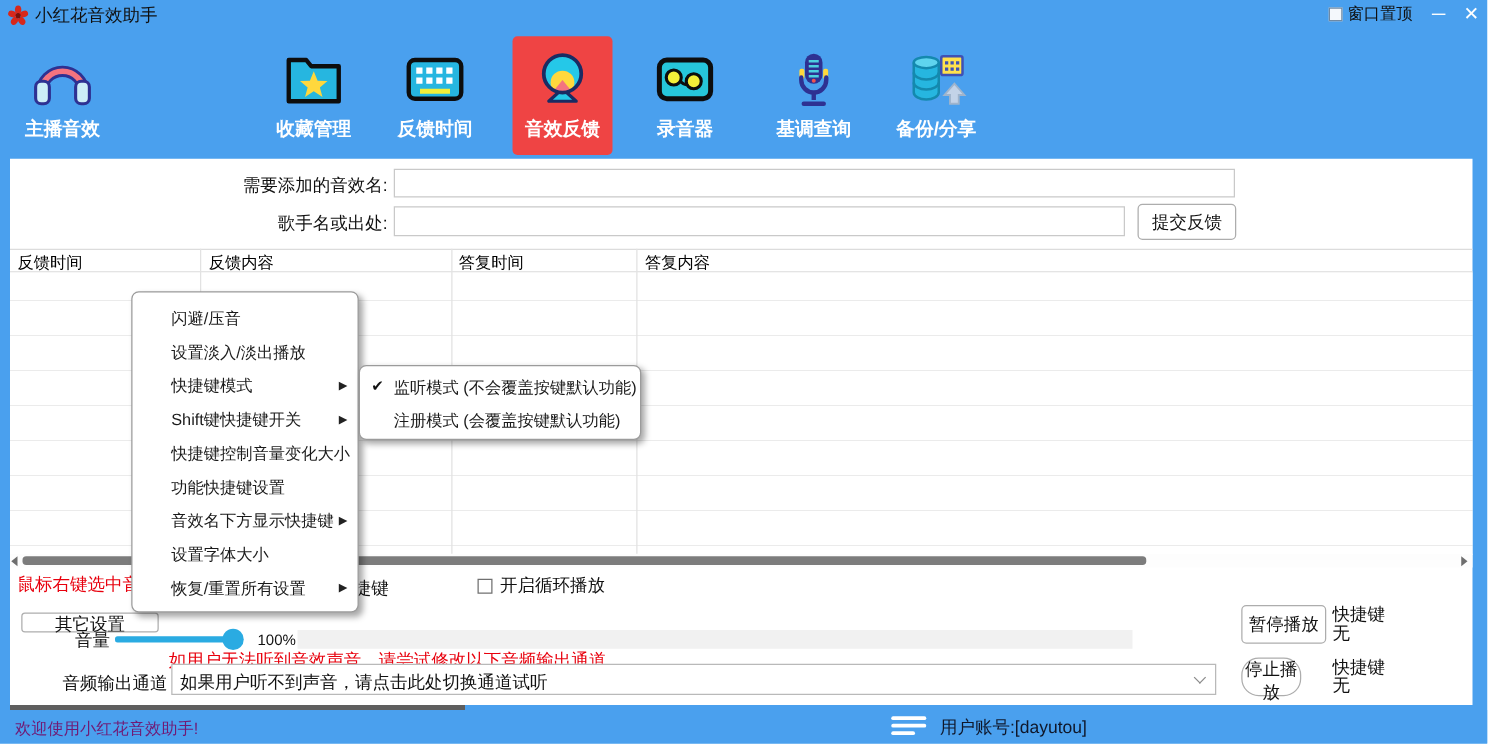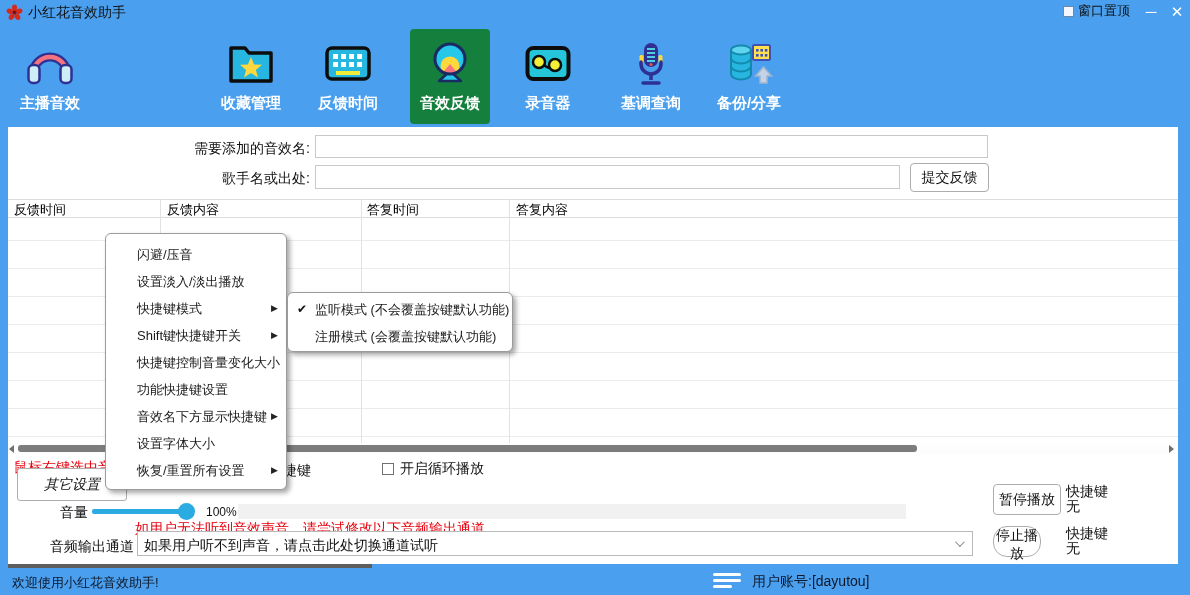--- a/index.html
+++ b/index.html
@@ -13,21 +13,21 @@
   .app-title { position:absolute; left:28px; top:4px; font-size:14px; color:#101010; }
   .pin-ctl { position:absolute; left:1063px; top:2px; height:18px; display:flex; align-items:center; cursor:default; }
   .pin-box { width:11px; height:11px; background:#f4f8fc; border:1px solid #6f89a4; margin-right:4px; }
   .pin-label { font-size:13px; color:#101010; }
   .win-btn { position:absolute; top:1px; width:26px; height:22px; color:#ffffff; font-size:15px; text-align:center; line-height:22px; }
   .btn-min { left:1138px; }
   .btn-close { left:1164px; }
 
   
   .tb-item { position:absolute; top:29px; width:80px; height:95px; display:flex; flex-direction:column; align-items:center; border-radius:4px; }
-  .tb-item.selected { background:#15803d; }
+  .tb-item.selected { background:#ef4444; }
   .tb-icon { width:52px; height:54px; margin-top:7px; display:flex; align-items:center; justify-content:center; }
   .tb-label { margin-top:4px; font-size:15px; font-weight:bold; color:#ffffff; white-space:nowrap; }
 
   
   .content { position:absolute; left:8px; top:127px; width:1170px; height:437px; background:#ffffff; }
 
   .form-label { position:absolute; width:160px; text-align:right; font-size:14px; color:#101010; }
   .lab-name { left:150px; top:140px; }
   .lab-source { left:150px; top:170px; }
   .txt-input { position:absolute; border:1px solid #c9c9c9; background:#fff; font-size:14px; padding:0 5px; outline:none; }
@@ -52,40 +52,40 @@
 
   
   .red-text { position:absolute; color:#e8000d; font-size:14px; white-space:nowrap; }
   .hint1 { left:14px; top:459px; }
   .hint2 { left:135px; top:520px; }
   .frag { position:absolute; left:283px; top:462px; font-size:14px; color:#111; }
   .chk-ctl { position:absolute; display:flex; align-items:center; }
   .loop-ctl { left:336px; top:460px;padding-left:46px; }
   .chk-box { width:12px; height:12px; border:1px solid #707070; background:#fff; margin-right:6px; }
   .chk-label { font-size:14px; color:#111; }
-  .btn-other { position:absolute; left:17px; top:468px; width:110px; height:33px; border-radius:3px;font-style:italic; }
+  .btn-other { position:absolute; left:17px; top:490px; width:110px; height:16px; border-radius:3px; }
   .vol-label { position:absolute; left:48px; top:504px; width:40px; text-align:right; font-size:14px; color:#111; }
   .vol-track { position:absolute; left:92px; top:509px; width:96px; height:5px; background:#2aabe2; border-radius:2px; }
   .vol-handle { position:absolute; left:178px; top:503px; width:17px; height:17px; background:#2aabe2; border-radius:50%; }
   .vol-value { position:absolute; left:206px; top:505px; font-size:12px; color:#111; }
   .vol-bar { position:absolute; left:238px; top:504px; width:668px; height:15px; background:#f1f1f1; }
   .ch-label { position:absolute; left:44px; top:538px; width:90px; text-align:right; font-size:14px; color:#111; }
   .ch-select { position:absolute; left:137px; top:531px; width:836px; height:25px; border:1px solid #b9b9b9; background:#fff; display:flex; align-items:flex-end; padding:0 26px 0 6px; }
   .ch-value { font-size:14px; color:#111; white-space:nowrap; overflow:hidden; }
   .chev { position:absolute; right:10px; top:8px; width:7px; height:7px; border-right:1.5px solid #8a8a8a; border-bottom:1.5px solid #8a8a8a; transform:rotate(45deg) translateY(-2px); }
   .btn-pause { position:absolute; left:993px; top:484px; width:68px; height:31px; }
   .btn-stop { position:absolute; left:993px; top:526px; width:48px; height:31px;border-radius:14px; }
   .hk { position:absolute; left:1066px; font-size:14px; color:#111; line-height:15px; }
   .hk1 { top:484px; } .hk2 { top:526px; }
 
   .dark-strip { position:absolute; left:8px; top:564px; width:364px; height:4px; background:#5e5e5e; }
 
   
   .statusbar { position:absolute; left:0; top:568px; width:1190px; height:27px; background:#4aa0ee; }
-  .status-welcome { position:absolute; left:12px; top:6px; font-size:13px; color:#0f172a; }
+  .status-welcome { position:absolute; left:12px; top:6px; font-size:13px; color:#701a75; }
   .hamburger { position:absolute; left:713px; top:5px; width:30px; height:17px; }
   .hamburger span { display:block; background:#ffffff; height:3px; border-radius:2px; margin-bottom:3px; }
   .hb1 { width:28px; } .hb2 { width:28px; } .hb3 { width:19px; }
   .status-account { position:absolute; left:752px; top:5px; font-size:14px; color:#0f172a; }
 
   
   .menu { position:absolute; left:105px; top:233px; width:182px; height:257px; background:#ffffff; border:1px solid #9b9b9b; border-radius:6px; box-shadow:3px 3px 5px rgba(0,0,0,0.35); padding-top:7px; z-index:20; }
   .menu-item { position:relative; height:27px; line-height:27px; padding-left:31px; font-size:13px; color:#1a1a1a; white-space:nowrap; }
   .menu-arrow { position:absolute; right:8px; top:0; font-size:9px; color:#222; }
   .submenu { position:absolute; left:287px; top:292px; width:226px; height:60px; background:#ffffff; border:1px solid #9b9b9b; border-radius:6px; box-shadow:3px 3px 5px rgba(0,0,0,0.35); padding-top:3px; z-index:21; }

